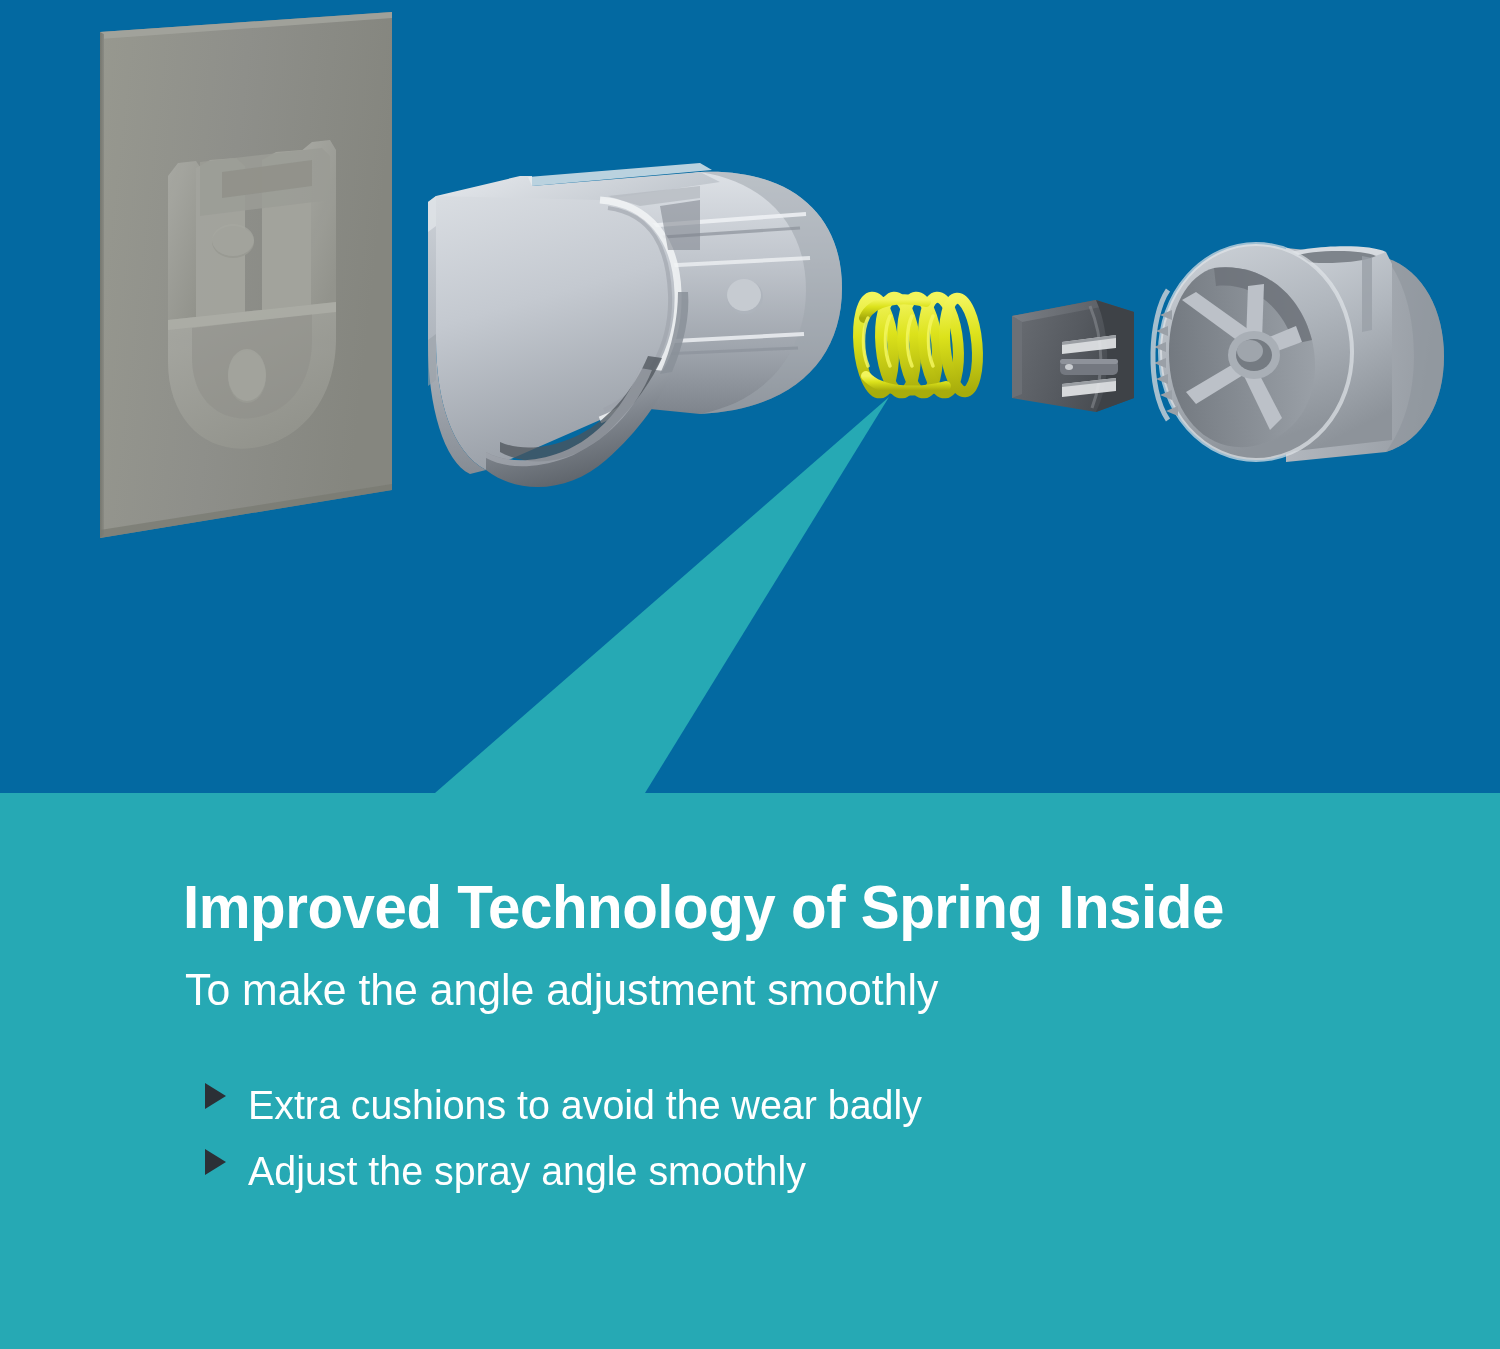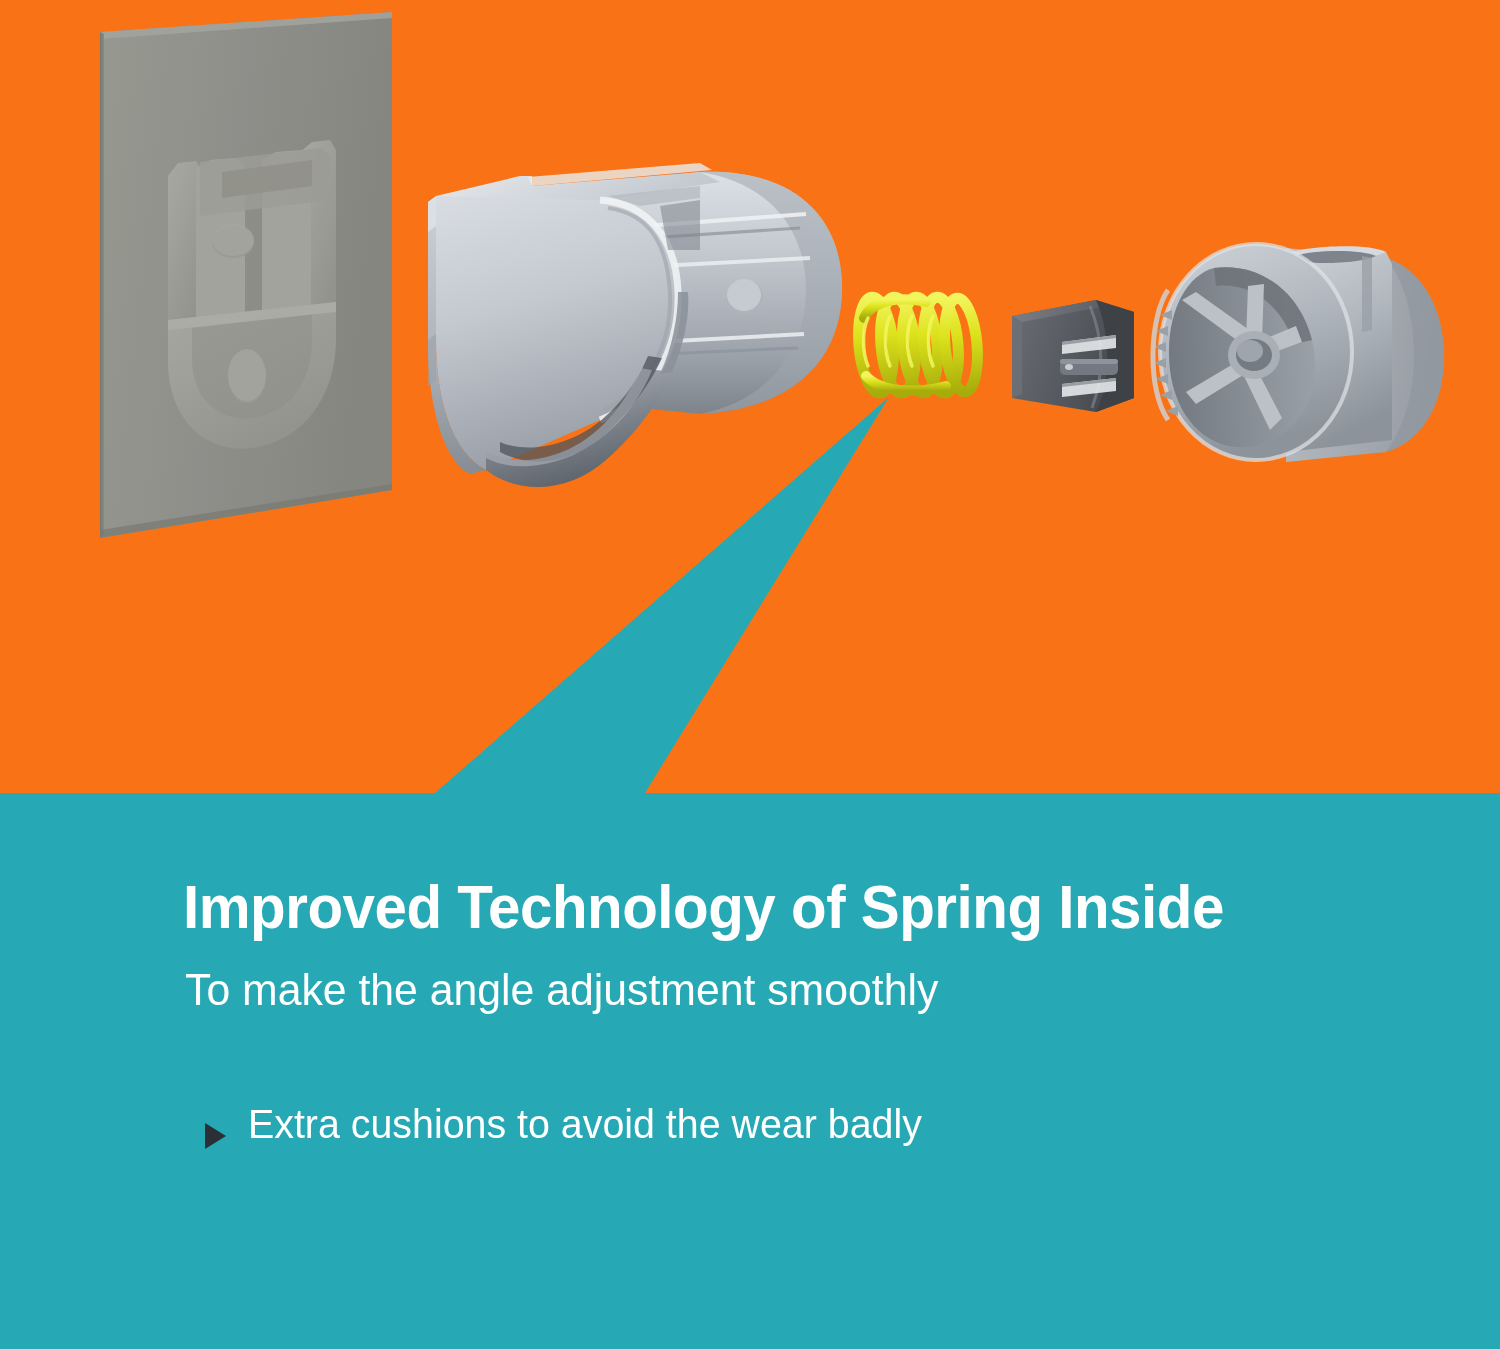--- a/index.html
+++ b/index.html
@@ -6,21 +6,21 @@
   html,body{margin:0;padding:0;background:#ffffff;}
   body{
     font-family:"Liberation Sans","DejaVu Sans",sans-serif;
     -webkit-font-smoothing:antialiased;
   }
   #page{
     position:relative;
     width:1500px;
     height:1349px;
     overflow:hidden;
-    background:#f97316;
+    background:#0369a1;
   }
 
   
   #product-stage{
     position:absolute;
     left:0; top:0;
     width:1500px; height:800px;
     overflow:hidden;
   }
   #product-svg{display:block;width:1500px;height:800px;}
@@ -72,21 +72,21 @@
   }
   #feature-list{
     position:absolute;
     left:205px; top:289px;
     margin:0;
     padding:0;
     list-style:none;
   }
   #feature-list li{
     display:flex;
-    align-items:flex-end;
+    align-items:flex-start;
     height:66px;
     color:#ffffff;
     font-size:41px;
     font-weight:normal;
     white-space:nowrap;
   }
   .bullet-tri{
     display:inline-block;
     width:0;height:0;
     border-left:21px solid #2B3036;
@@ -354,17 +354,21 @@
   <div id="banner">
     <div class="banner-inner">
       <h1 id="headline">Improved Technology of Spring Inside</h1>
       <p id="subhead">To make the angle adjustment smoothly</p>
 
       <ul id="feature-list">
         <li>
           <span class="bullet-tri"></span>
           <span class="li-text">Extra cushions to avoid the wear badly</span>
         </li>
+        <li>
+          <span class="bullet-tri"></span>
+          <span class="li-text">Adjust the spray angle smoothly</span>
+        </li>
       </ul>
     </div>
   </div>
 
 </div>
 
 </body></html>

